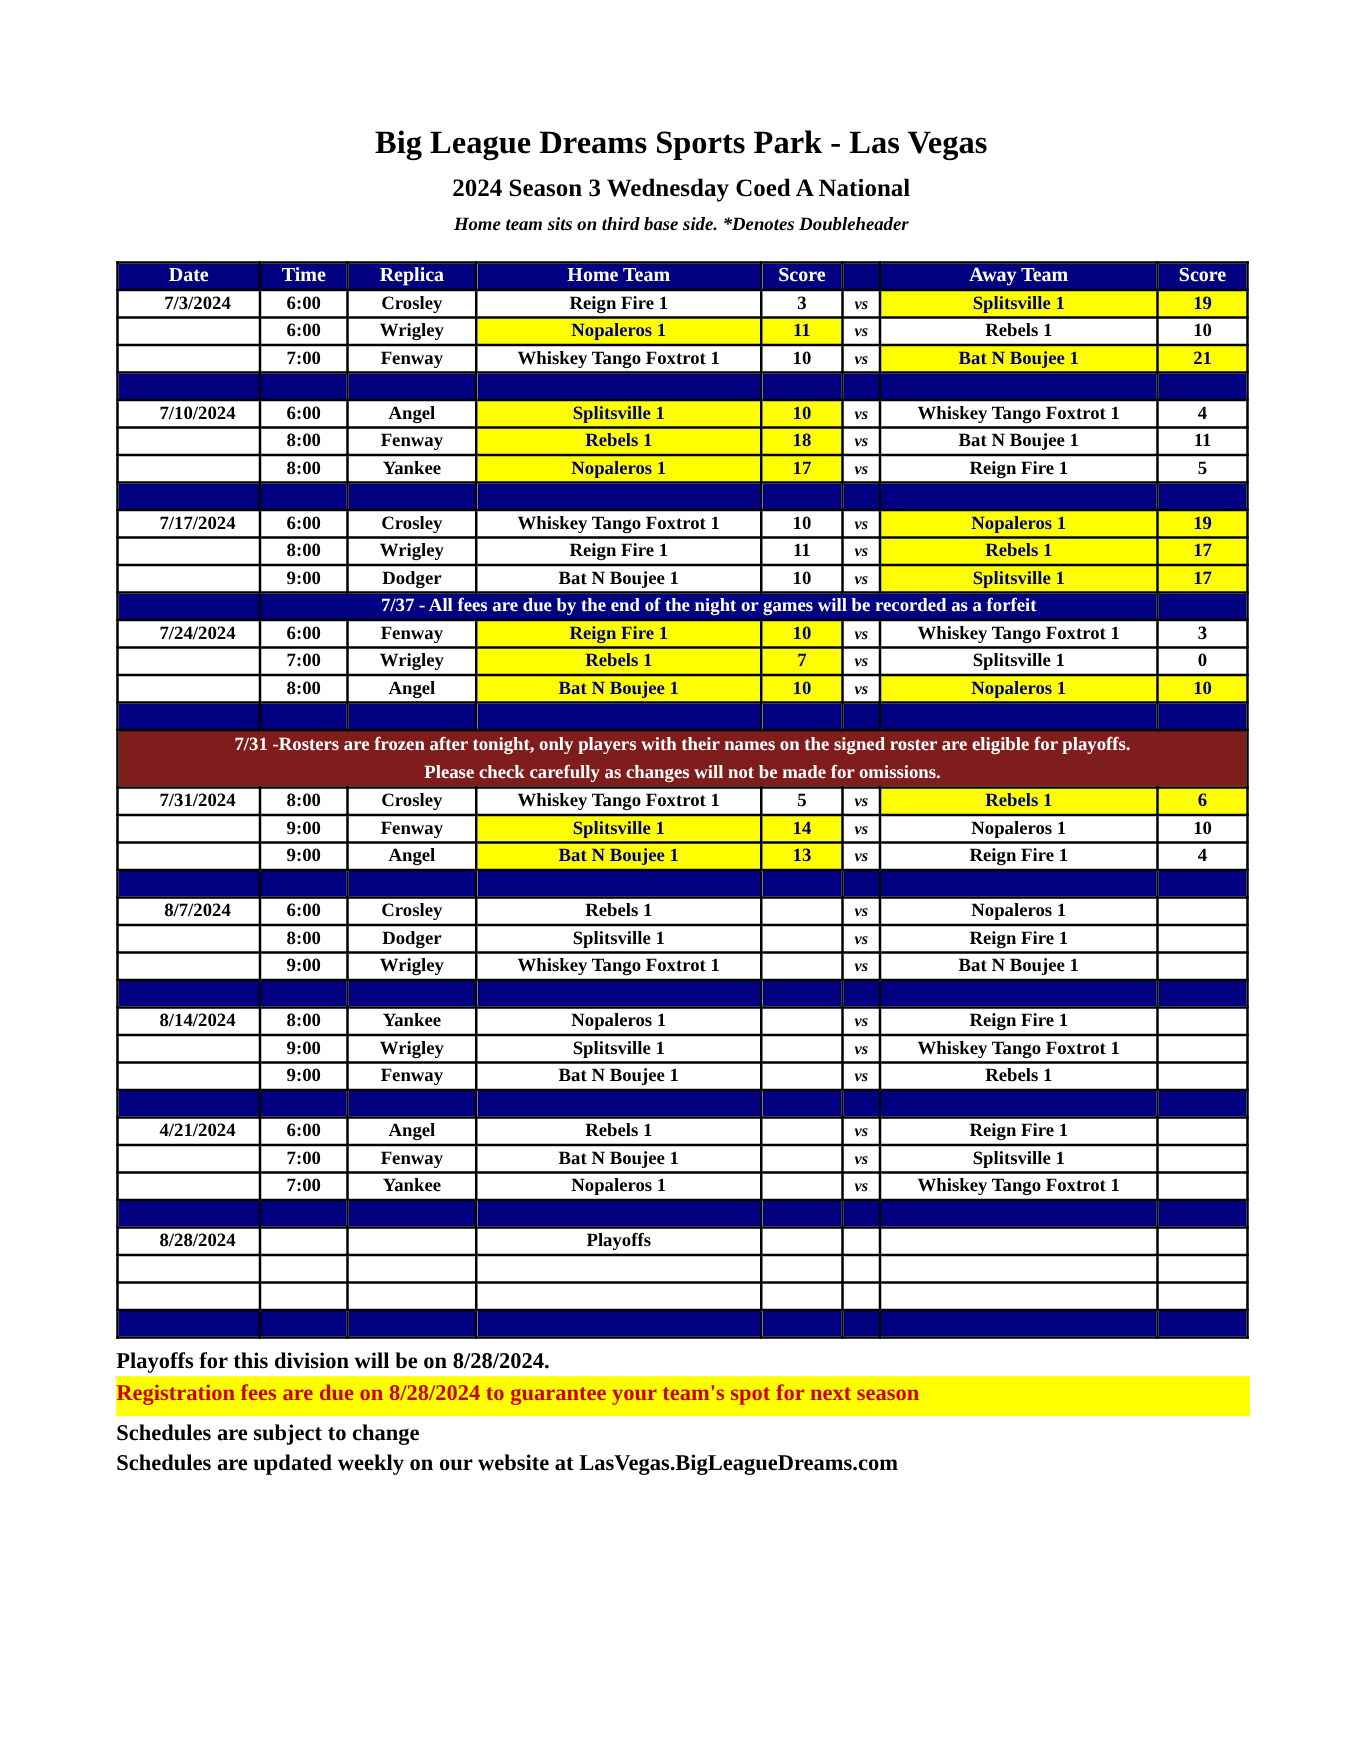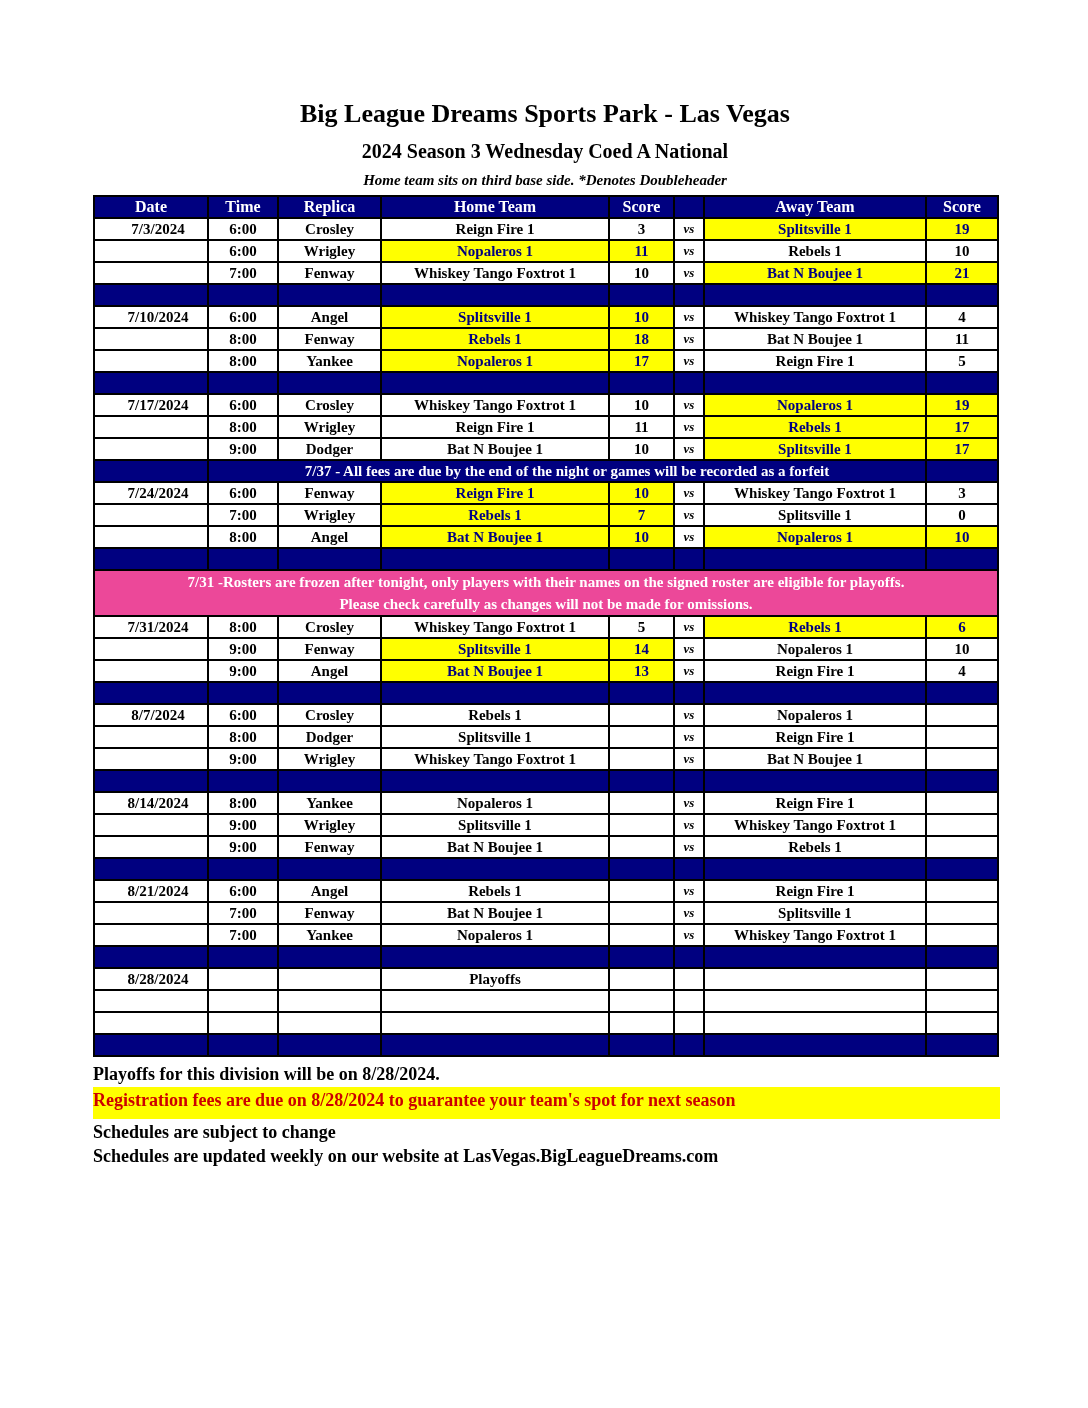--- a/index.html
+++ b/index.html
@@ -21,21 +21,21 @@
     font-size: 20px; font-weight: bold;
     line-height: 22px;
   }
   .doc-note {
     margin-top: 10px;
     text-align: center;
     font-size: 15px; font-weight: bold; font-style: italic;
     line-height: 16px;
   }
   table.schedule {
-    margin-top: 7px;
+    margin-top: 21px;
     border-collapse: collapse;
     table-layout: fixed;
     width: 904px;
   }
   .schedule th, .schedule td {
     border: 2px solid #000;
     padding: 0;
     height: 20px;
     line-height: 20px;
     text-align: center;
@@ -51,21 +51,21 @@
   }
   td.c-date { font-size: 15px; padding-left: 14px; }
   td.vs-cell { font-style: italic; font-size: 13px; }
   td.hl { background: #FFFF00; color: #000080; }
   tr.sep-row td { background: #000080; }
   td.note-cell {
     background: #000080; color: #ffffff;
     font-size: 15px;
   }
   td.banner-cell {
-    background: #ec4899; color: #ffffff;
+    background: #7f1d1d; color: #ffffff;
     height: 44px; line-height: 22px;
     font-size: 15px;
   }
   td.banner-cell div { height: 22px; }
   .footer { margin-top: 5px; }
   .footer-line {
     font-size: 18px; font-weight: bold;
     line-height: 24px;
     color: #000;
   }
@@ -394,21 +394,21 @@
           <td></td>
           <td></td>
           <td></td>
           <td></td>
           <td></td>
           <td></td>
           <td></td>
           <td></td>
         </tr>
         <tr>
-          <td class="c-date">8/21/2024</td>
+          <td class="c-date">4/21/2024</td>
           <td>6:00</td>
           <td>Angel</td>
           <td>Rebels 1</td>
           <td></td>
           <td class="vs-cell">vs</td>
           <td>Reign Fire 1</td>
           <td></td>
         </tr>
         <tr>
           <td class="c-date"></td>

